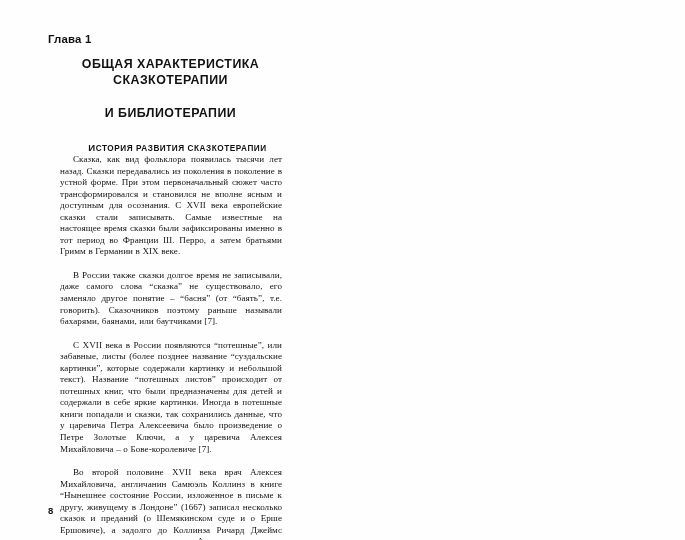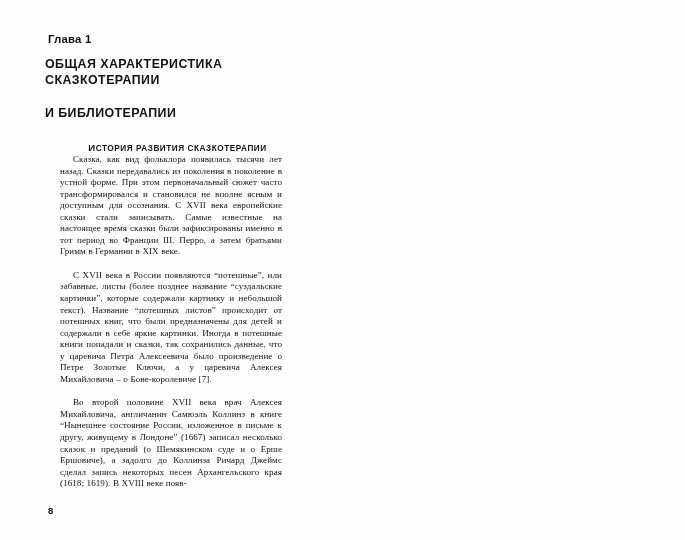--- a/index.html
+++ b/index.html
@@ -65,28 +65,29 @@
     width: 246px;
     font-family: "Liberation Sans", "DejaVu Sans", sans-serif;
     font-weight: bold;
     font-size: 11.4px;
     letter-spacing: 0.2px;
     text-align: left;
   }
 
   .chapter-title {
     position: absolute;
-    left: 45px;
+    left: 28px;
     top: 56px;
     width: 285px;
     font-family: "Liberation Sans", "DejaVu Sans", sans-serif;
     font-weight: bold;
     font-size: 12.4px;
     line-height: 16px;
     letter-spacing: 0.45px;
+    text-align: center;
     text-transform: uppercase;
   }
   .chapter-title .l2 { display: block; margin-top: 17px; }
 
   .section-title {
     position: absolute;
     left: 55px;
     top: 142px;
     width: 245px;
     font-family: "Liberation Sans", "DejaVu Sans", sans-serif;
@@ -123,20 +124,21 @@
         <span class="l1">ОБЩАЯ ХАРАКТЕРИСТИКА СКАЗКОТЕРАПИИ</span>
         <span class="l2">И БИБЛИОТЕРАПИИ</span>
       </div>
 
       <div class="section-title">
         <span class="first">И</span><span>СТОРИЯ РАЗВИТИЯ СКАЗКОТЕРАПИИ</span>
       </div>
 
       <div class="col col-left">
         <p>Сказка, как вид фольклора появилась тысячи лет назад. Сказки передавались из поколения в поколение в устной форме. При этом первоначальный сюжет часто трансформировался и становился не вполне ясным и доступным для осознания. С XVII века европейские сказки стали записывать. Самые известные на настоящее время сказки были зафиксированы именно в тот период во Франции Ш. Перро, а затем братьями Гримм в Германии в XIX веке.</p>
+        <p>В России также сказки долгое время не записывали, даже самого слова “сказка” не существовало, его заменяло другое понятие – “басня” (от “баять”, т.е. говорить). Сказочников поэтому раньше называли бахарями, баянами, или баутчиками [7].</p>
         <p>С XVII века в России появляются “потешные”, или забавные, листы (более позднее название “суздальские картинки”, которые содержали картинку и небольшой текст). Название “потешных листов” происходит от потешных книг, что были предназначены для детей и содержали в себе яркие картинки. Иногда в потешные книги попадали и сказки, так сохранились данные, что у царевича Петра Алексеевича было произведение о Петре Золотые Ключи, а у царевича Алексея Михайловича – о Бове-королевиче [7].</p>
         <p>Во второй половине XVII века врач Алексея Михайловича, англичанин Самюэль Коллинз в книге “Нынешнее состояние России, изложенное в письме к другу, живущему в Лондоне” (1667) записал несколько сказок и преданий (о Шемякинском суде и о Ерше Ершовиче), а задолго до Коллинза Ричард Джеймс сделал запись некоторых песен Архангельского края (1618; 1619). В XVIII веке появ-</p>
       </div>
 
       <div class="folio folio-left">8</div>
     </div>
 
     <div class="leaf leaf-right">
       
 

